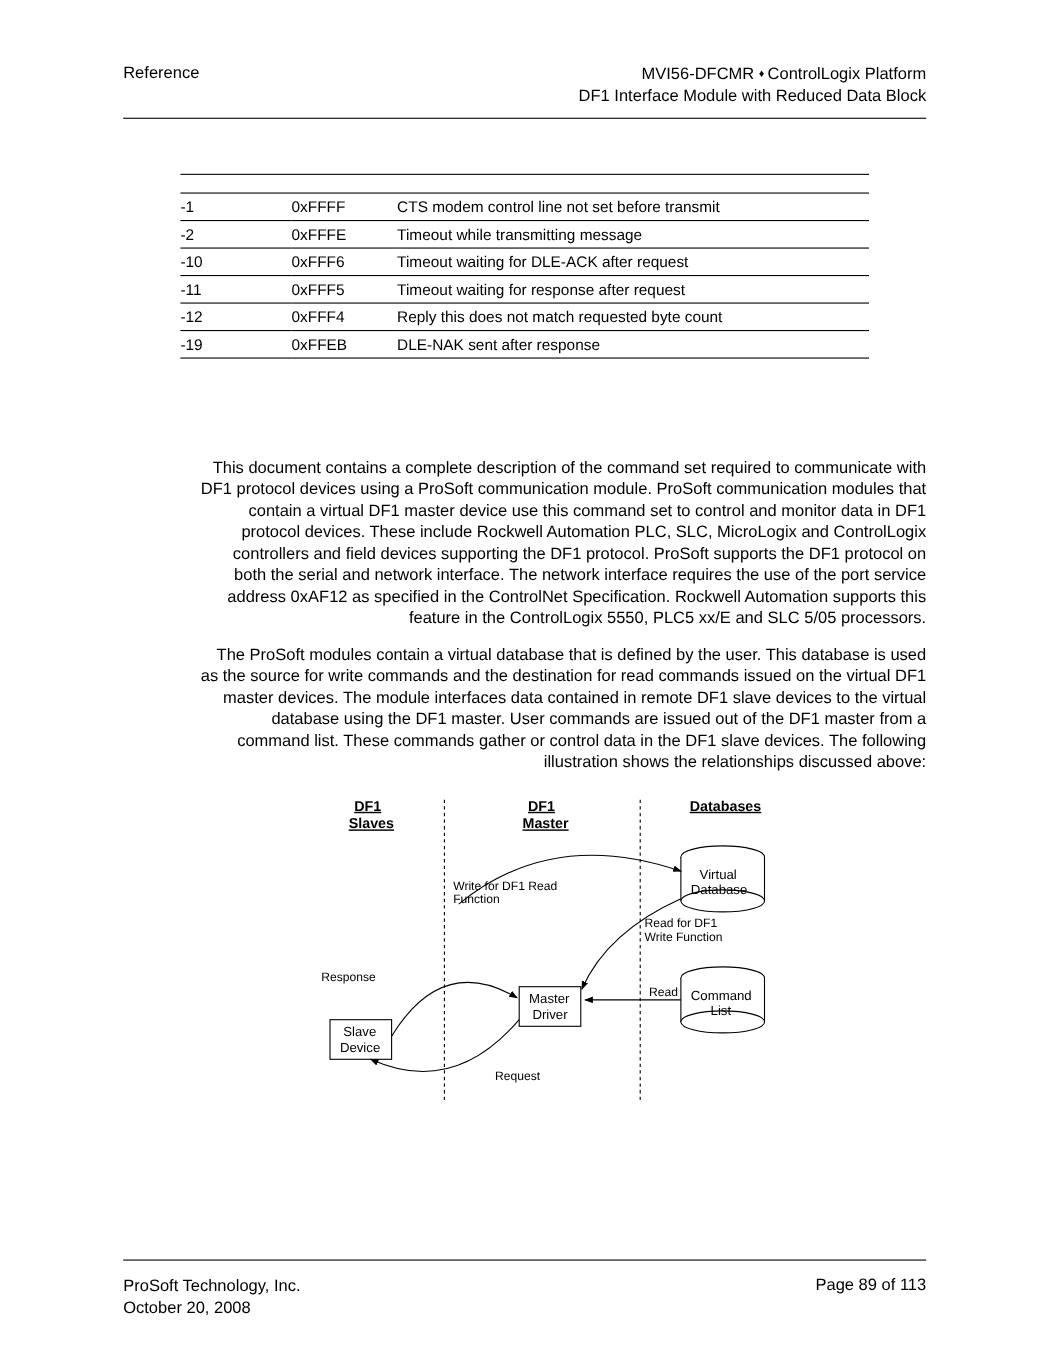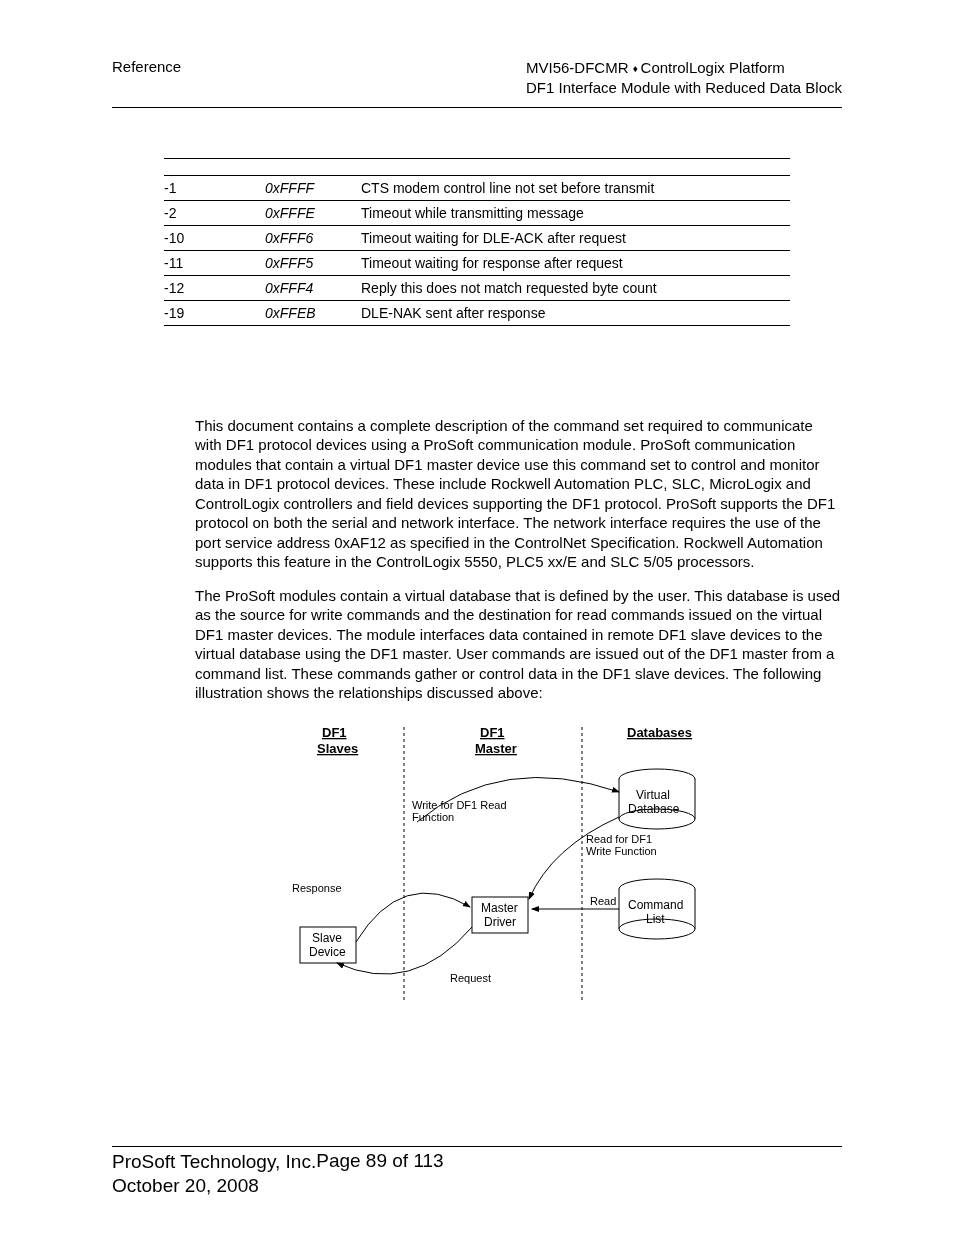--- a/index.html
+++ b/index.html
@@ -26,21 +26,21 @@
     align-items: flex-start;
     border-bottom: 1.5px solid #000;
     padding-bottom: 8px;
     margin-bottom: 50px;
   }
   .header-left {
     font-size: 15px;
   }
   .header-right {
     font-size: 15px;
-    text-align: left;
+    text-align: right;
     line-height: 1.35;
   }
   .diamond {
     font-size: 10px;
     vertical-align: middle;
   }
   .table-wrap {
     margin: 0 52px 0 52px;
   }
   table.codes {
@@ -49,60 +49,61 @@
     font-size: 14px;
   }
   table.codes tr {
     border-bottom: 1px solid #000;
   }
   table.codes td {
     padding: 4px 6px 4px 0;
     vertical-align: top;
   }
   table.codes td.c1 { width: 95px; }
-  table.codes td.c2 { width: 90px; font-style: italic; }
+  table.codes td.c2 { width: 90px; }
   table.codes td.c3 { }
   .spacer-top {
     height: 10px;
     border-top: 1.5px solid #000;
   }
   .spacer-top2 {
     height: 6px;
     border-bottom: 1px solid #000;
     margin-bottom: 0;
   }
   .body-text {
     margin: 90px 0 0 70px;
     font-size: 15px;
     line-height: 1.3;
   }
   .body-text p {
-    margin: 0 0 14px 13px;
+    margin: 0 0 14px 0;
+    text-align: right;
   }
   .diagram-wrap {
     display: flex;
     justify-content: center;
     margin-top: 8px;
   }
   svg.diagram {
     display: block;
   }
   .diagram text {
     font-family: Arial, Helvetica, sans-serif;
   }
   .footer {
     position: absolute;
     left: 112px;
     right: 112px;
     bottom: 36px;
     border-top: 1.5px solid #000;
-    padding-top: 3px;
+    padding-top: 14px;
     display: flex;
-    justify-content: flex-start;
-    font-size: 19px;
+    justify-content: space-between;
+    font-size: 15px;
   }
   .footer-left {
     line-height: 1.3;
   }
 </style>
 </head>
 <body>
 
 <div class="page">
 

